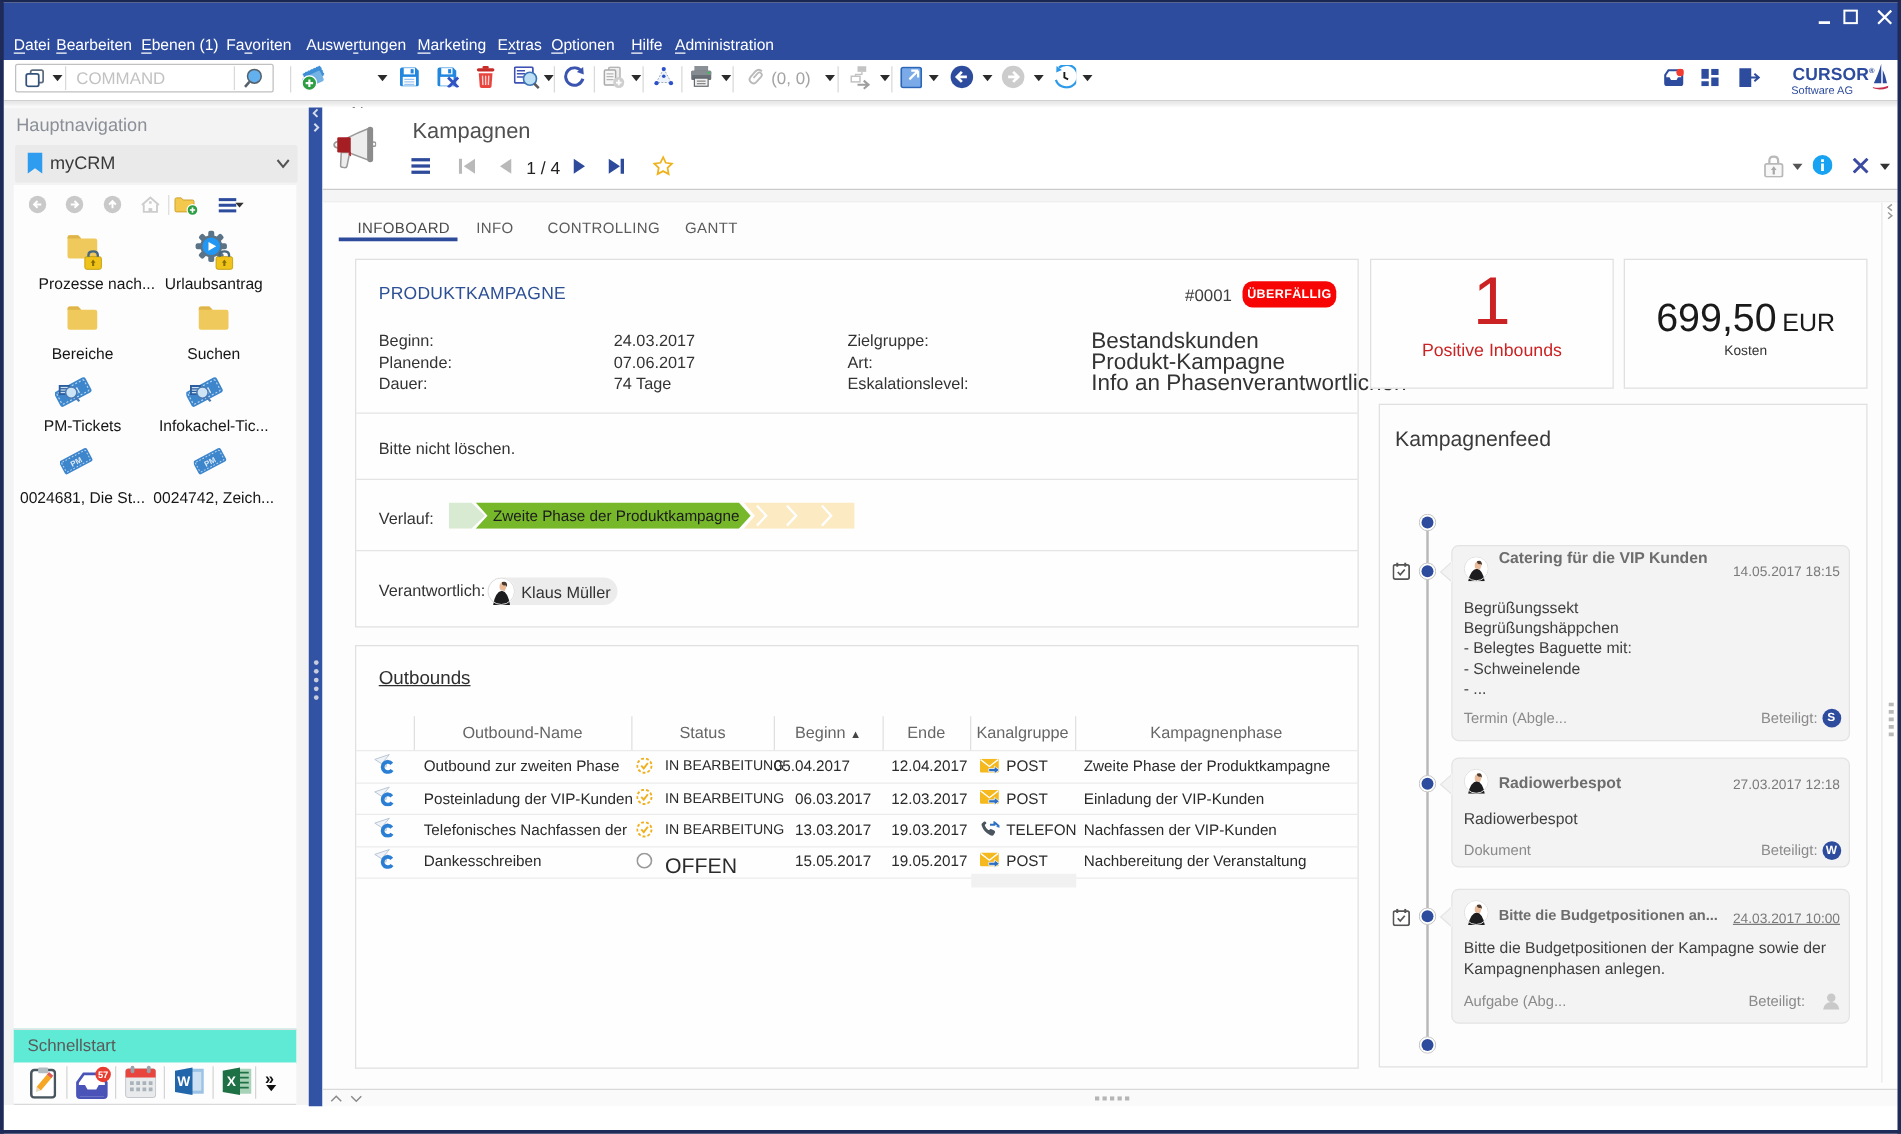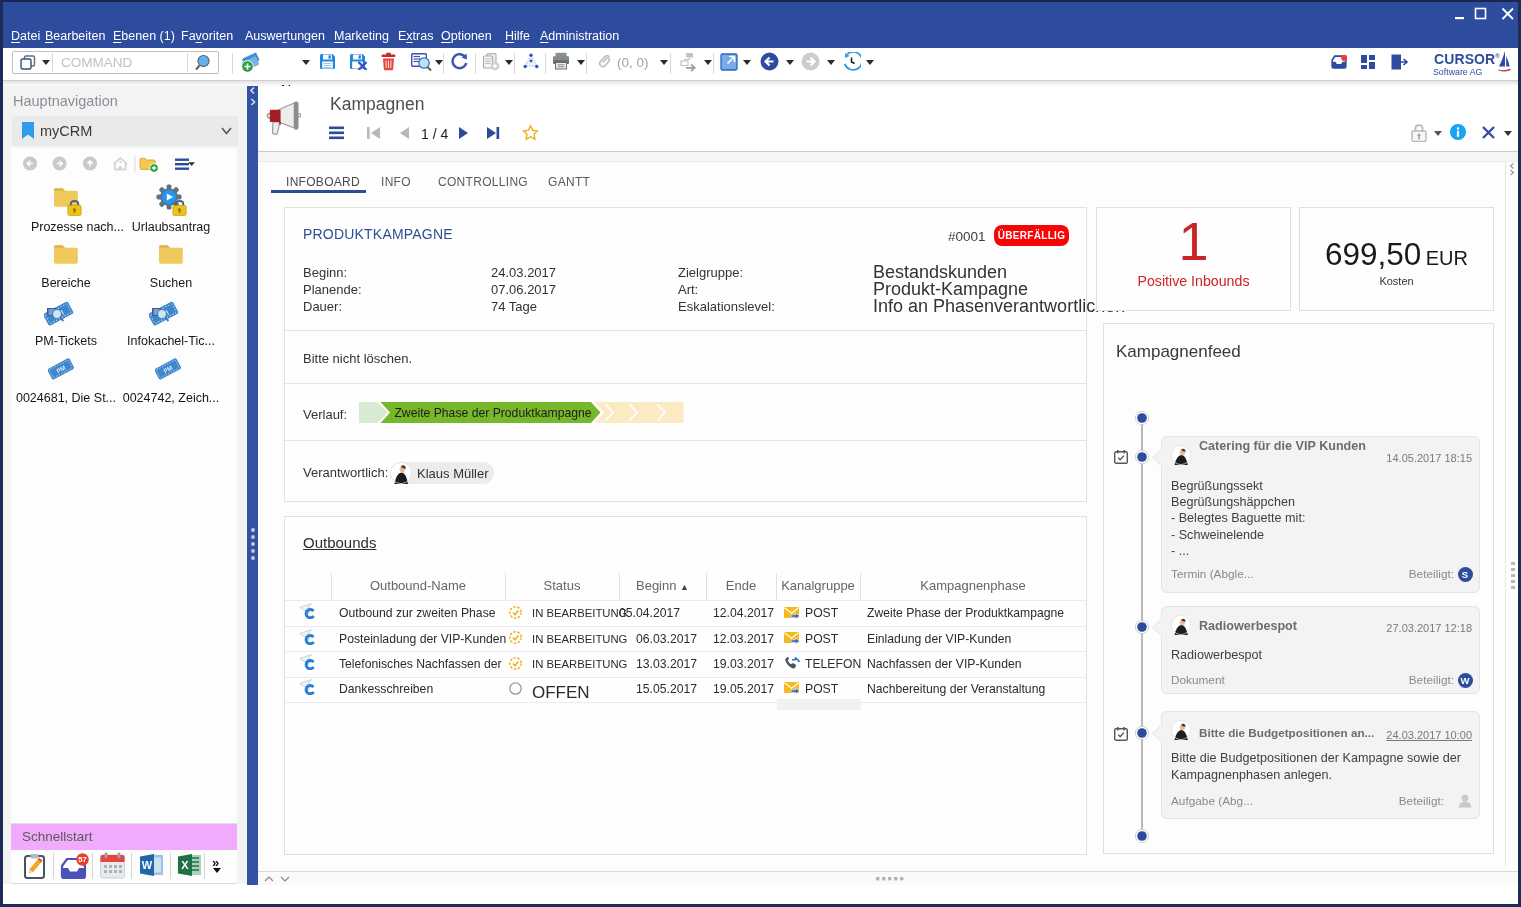--- a/index.html
+++ b/index.html
@@ -14,21 +14,21 @@
   #titlebar{left:0;top:2px;width:1521px;height:46px;background:#2e4c9e;}
   #menubar{left:11px;top:27px;height:20px;color:#fff;font-size:12.5px;white-space:nowrap;}
   #menubar span{position:absolute;top:2px;}
   #toolbar{left:3px;top:48px;width:1515px;height:32px;background:#fff;border-bottom:1px solid #cfcfcf;}
   #tbshadow{left:3px;top:81px;width:1515px;height:5px;background:linear-gradient(#e3e3e3,#fdfdfd);}
   .vsep{position:absolute;top:5px;width:1px;height:21px;background:#d9d9d9;}
   .caret{position:absolute;width:0;height:0;border-left:4px solid transparent;border-right:4px solid transparent;border-top:5px solid #2b2b2b;}
   
   #sidebar{left:3px;top:86px;width:244px;height:798px;background:#f3f3f3;}
   #sidewhite{left:11px;top:148px;width:226px;height:675px;background:#fdfdfd;}
-  #qsbar{left:11px;top:823px;width:226px;height:27px;background:#f0abfc;border-top:1px solid #e0e0e0;}
+  #qsbar{left:11px;top:823px;width:226px;height:27px;background:#5eead4;border-top:1px solid #e0e0e0;}
   #qsicons{left:11px;top:850px;width:226px;height:34px;background:#fdfdfd;border-bottom:1px solid #d9d9d9;box-sizing:border-box;}
   
   #splitter{left:247px;top:86px;width:10.5px;height:799px;background:#3252a3;}
   
   #header{left:257.5px;top:86px;width:1260.5px;height:65px;background:#fff;border-bottom:1px solid #cbcbcb;}
   #hstrip{left:257.5px;top:152px;width:1260.5px;height:9px;background:#f5f5f5;border-bottom:1px solid #ececec;}
   #content{left:257.5px;top:162px;width:1260.5px;height:709px;background:#fdfdfd;}
   #bstrip{left:257.5px;top:871px;width:1260.5px;height:14px;background:#fafafa;border-top:1px solid #d9d9d9;box-sizing:border-box;}
   .card{position:absolute;background:#fefefe;border:1px solid #e0e0e0;box-sizing:border-box;}
   .feedcard{position:absolute;background:#f3f3f3;border:1px solid #e3e3e3;border-radius:6px;box-sizing:border-box;}

